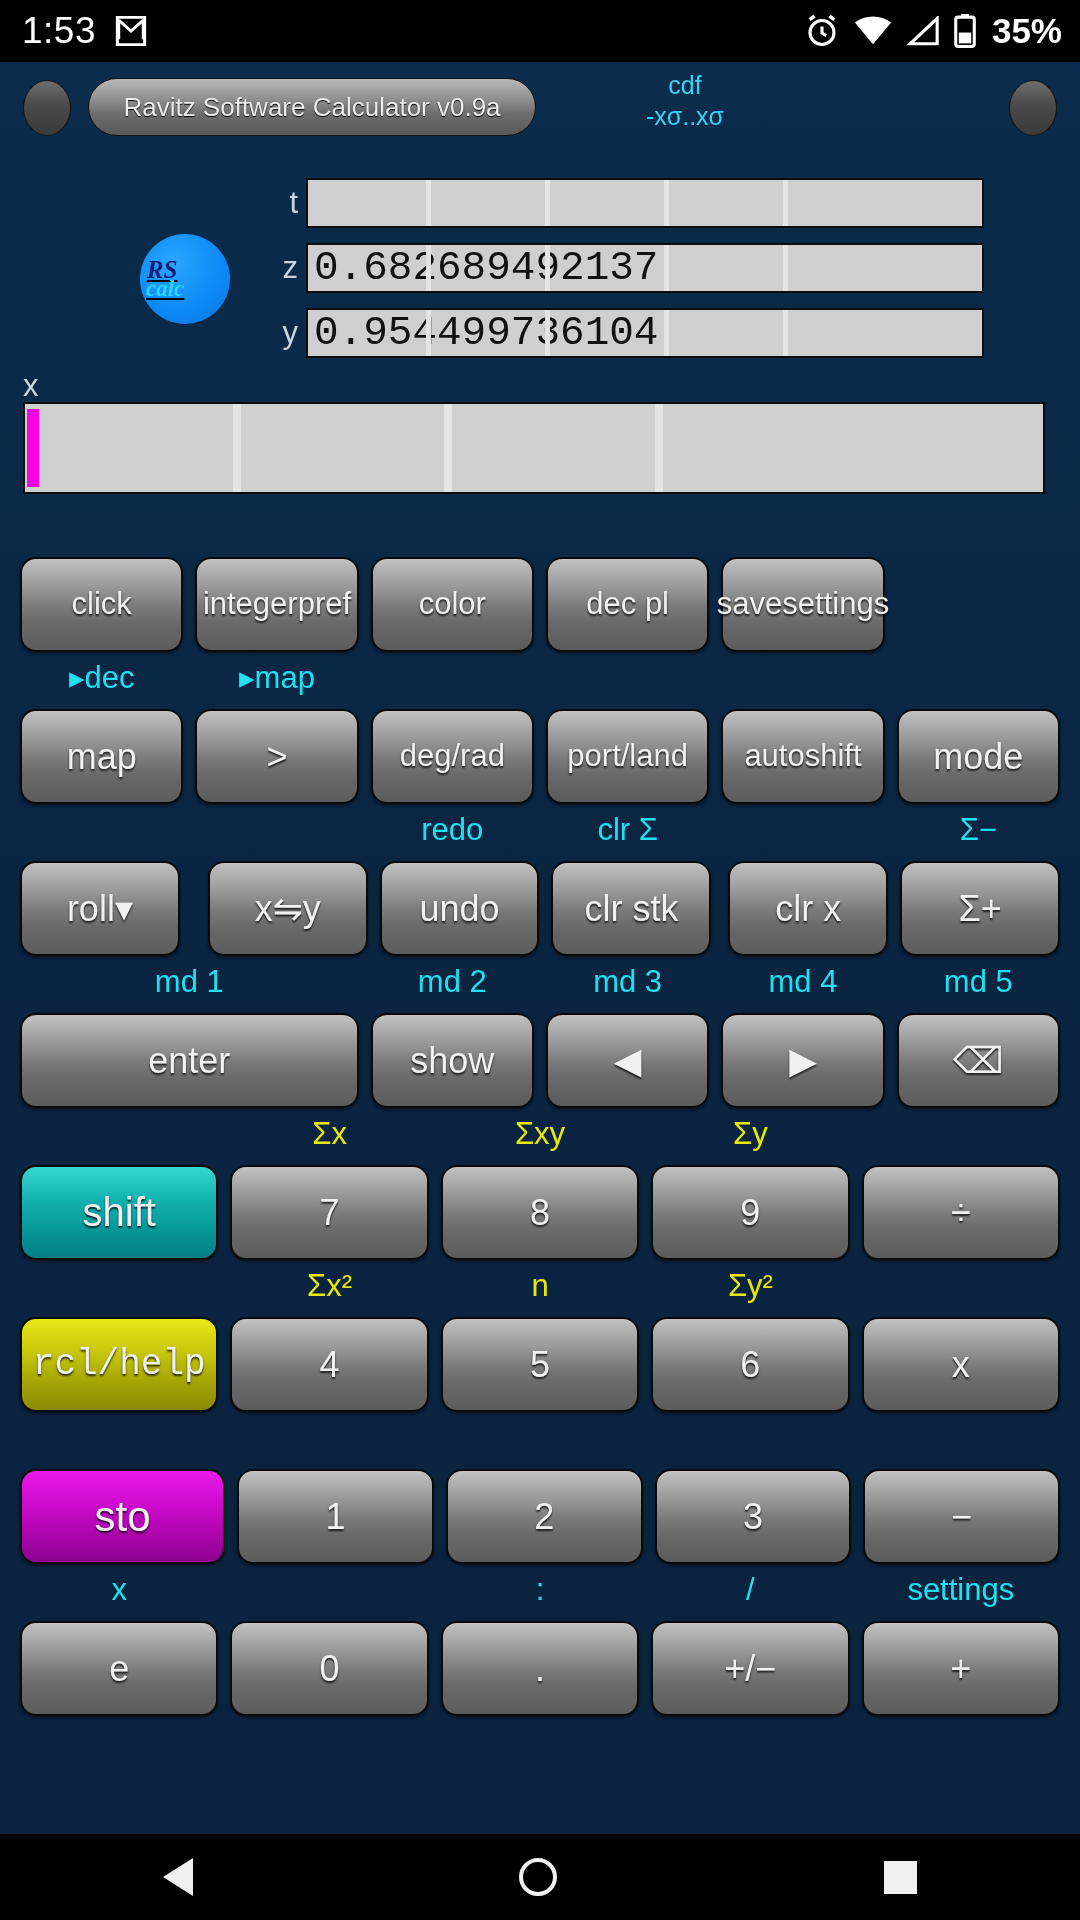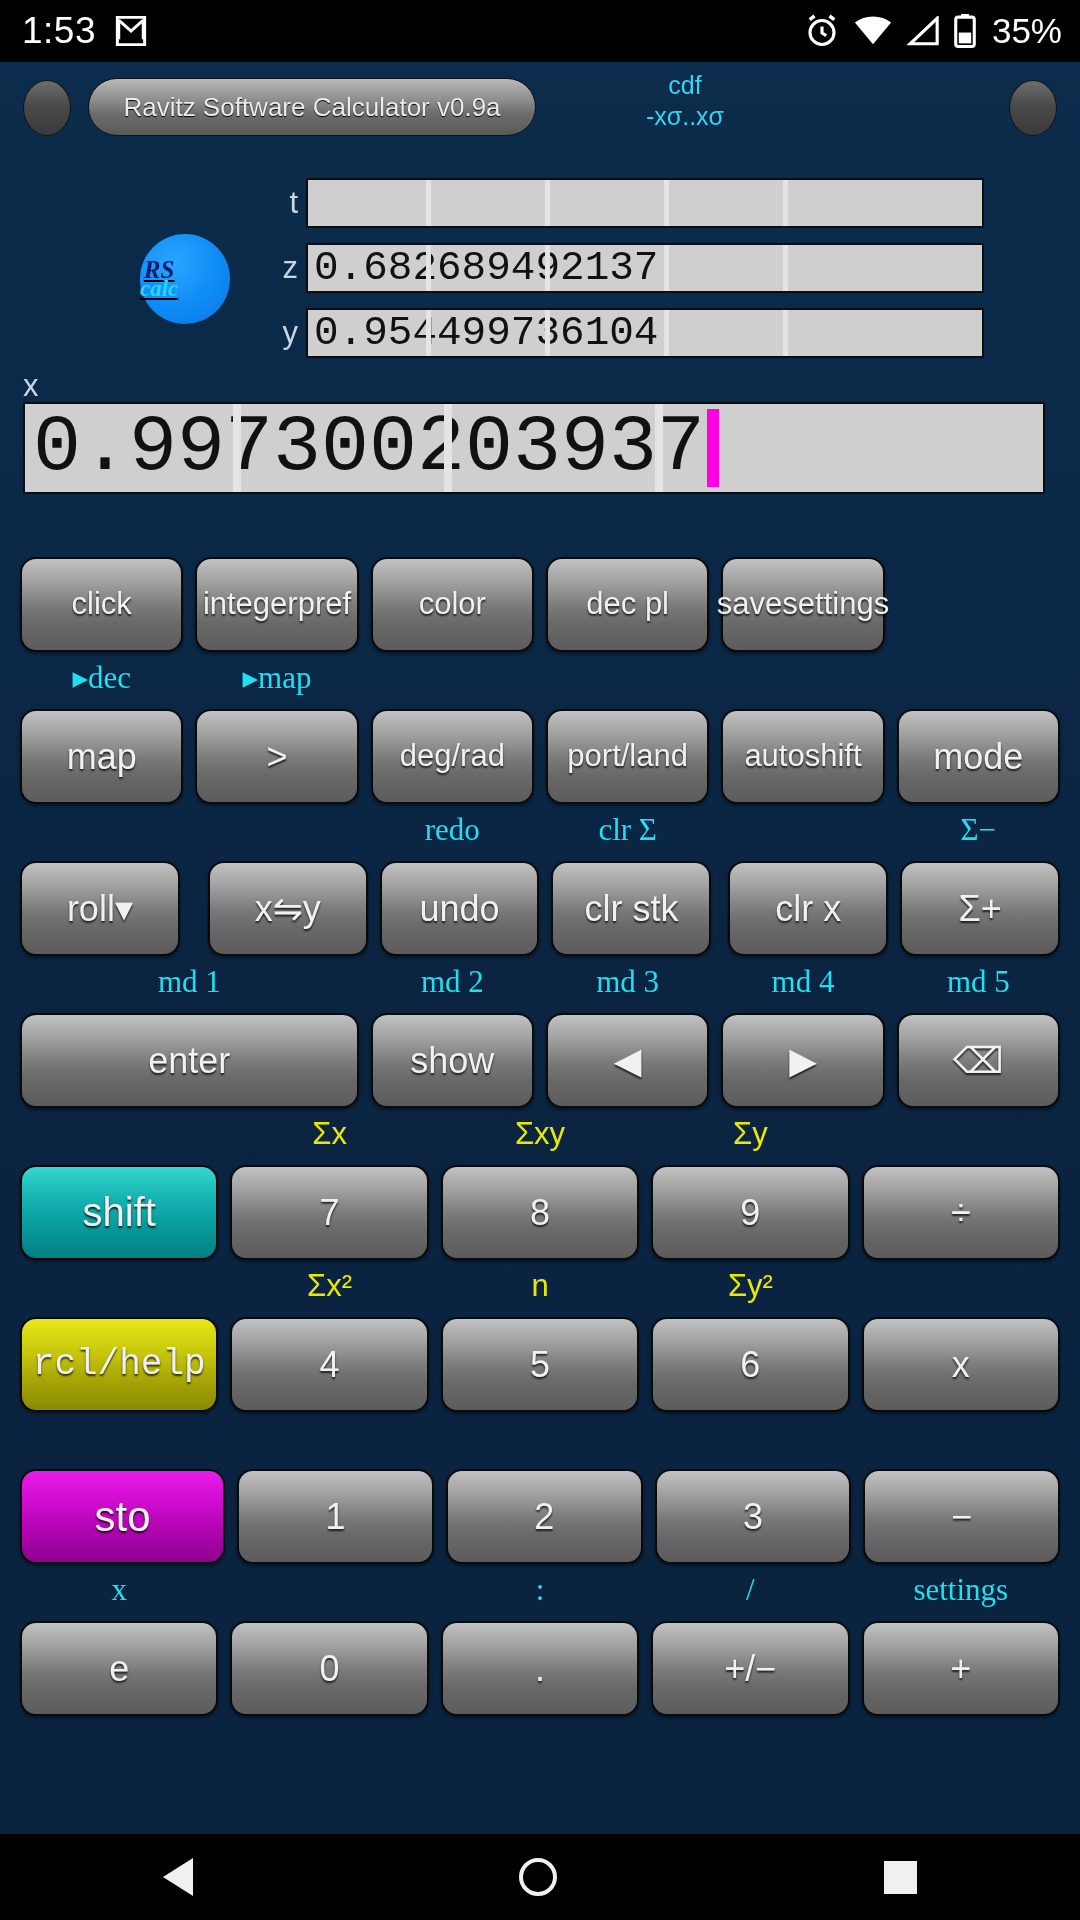--- a/index.html
+++ b/index.html
@@ -7,21 +7,21 @@
   body { font-family:"Liberation Sans", sans-serif; }
 
   
   #statusbar{
     height:62px; background:#000; color:#fff;
     display:flex; align-items:center; padding:0 18px 0 22px;
   }
   #sb-time{ font-size:37px; font-weight:400; letter-spacing:.5px; }
   #sb-left-icons{ display:flex; align-items:center; gap:14px; margin-left:18px; }
   #sb-right{ margin-left:auto; display:flex; align-items:center; gap:14px; }
-  #sb-batt-text{ font-size:35px; font-weight:400; margin-left:2px;}
+  #sb-batt-text{ font-size:35px; font-weight:700; margin-left:2px;}
   .sb-ico{ display:block; }
 
   
   #calc{
     position:relative;
     height:1772px;
     background:#0a2744;
     background:linear-gradient(180deg,#0b2c4c 0%,#0a2441 55%,#0a233f 100%);
     overflow:hidden;
   }
@@ -61,21 +61,21 @@
   #display{ position:relative; height:360px; }
   #logo{
     position:absolute; left:140px; top:94px; width:90px; height:90px; border-radius:50%;
     background:radial-gradient(circle at 38% 32%, #2aa6ff 0%, #0e8bf5 55%, #0a74e0 100%);
     display:flex; align-items:center; justify-content:flex-start;text-decoration:underline;
   }
   #logo span{
     font-family:"Liberation Serif", serif; font-style:italic; font-weight:bold;
     font-size:25px; color:#0c1c6e; line-height:.95; text-align:center;
   }
-  #logo span i{ color:#26d8ff; font-size:23px; display:block; margin-top:-4px; }
+  #logo span i{ color:#26d8ff; font-size:23px; display:block; margin-top:-4px; margin-left:6px;}
 
   .reg-row{ position:absolute; left:0; width:100%; display:flex; align-items:center; }
   .reg-lbl{
     color:#c9d4de; font-size:31px; width:38px; text-align:right; margin-right:8px;
   }
   .reg-field{
     height:50px; background:#cfcfcf; border:2px solid #0d0d0d;
     display:flex; align-items:center; overflow:hidden; position:relative;
   }
   .reg-field .digits{
@@ -105,21 +105,21 @@
   }
   #xcursor{ width:12px; height:78px; background:#ff00e6; margin-left:2px; }
 
   
   #keypad{ position:relative; padding:0 20px; }
   .krow{ position:relative; display:flex; height:108px; align-items:flex-end; }
   .klabels{ position:relative; height:44px; }
   .klabels span{
     position:absolute; bottom:0; font-size:31px; text-align:center; white-space:nowrap;
   }
-  .lbl-cyan{ color:#1fe0f0;font-family:Liberation Serif, serif; }
+  .lbl-cyan{ color:#1fe0f0; }
   .lbl-yellow{ color:#e8e800; }
 
   .btn{
     border-radius:16px; border:2px solid #0a0a0a;
     background:linear-gradient(180deg,#c2c2c2 0%,#9a9a9a 30%,#7a7a7a 52%,#686868 72%,#5c5c5c 100%);
     color:#f1f1f1; text-shadow:0 2px 2px rgba(0,0,0,.75);
     display:flex; align-items:center; justify-content:center; text-align:center;
     font-size:36px; line-height:1.04; height:95px;
     box-shadow:0 2px 3px rgba(0,0,0,.45);
   }
@@ -239,21 +239,20 @@
           <div class="sepbox" style="left:475px;"></div>
         <span class="digits">0.954499736104</span>
       </div>
     </div>
 
     <div id="lbl-x">x</div>
     <div id="row-x">
       <div class="sepbox" style="left:208px;width:8px;"></div>
       <div class="sepbox" style="left:419px;width:8px;"></div>
       <div class="sepbox" style="left:630px;width:8px;"></div>
-      <span class="digits">0.997300203937</span>
       <span id="xcursor"></span>
     </div>
   </div>
 
   <div id="keypad">
       <div class="klabels"></div>
       <div class="krow">
         <div class="btn small" style="width: 163.333px; margin-right: 12px;">
           <div>click</div>
         </div>

